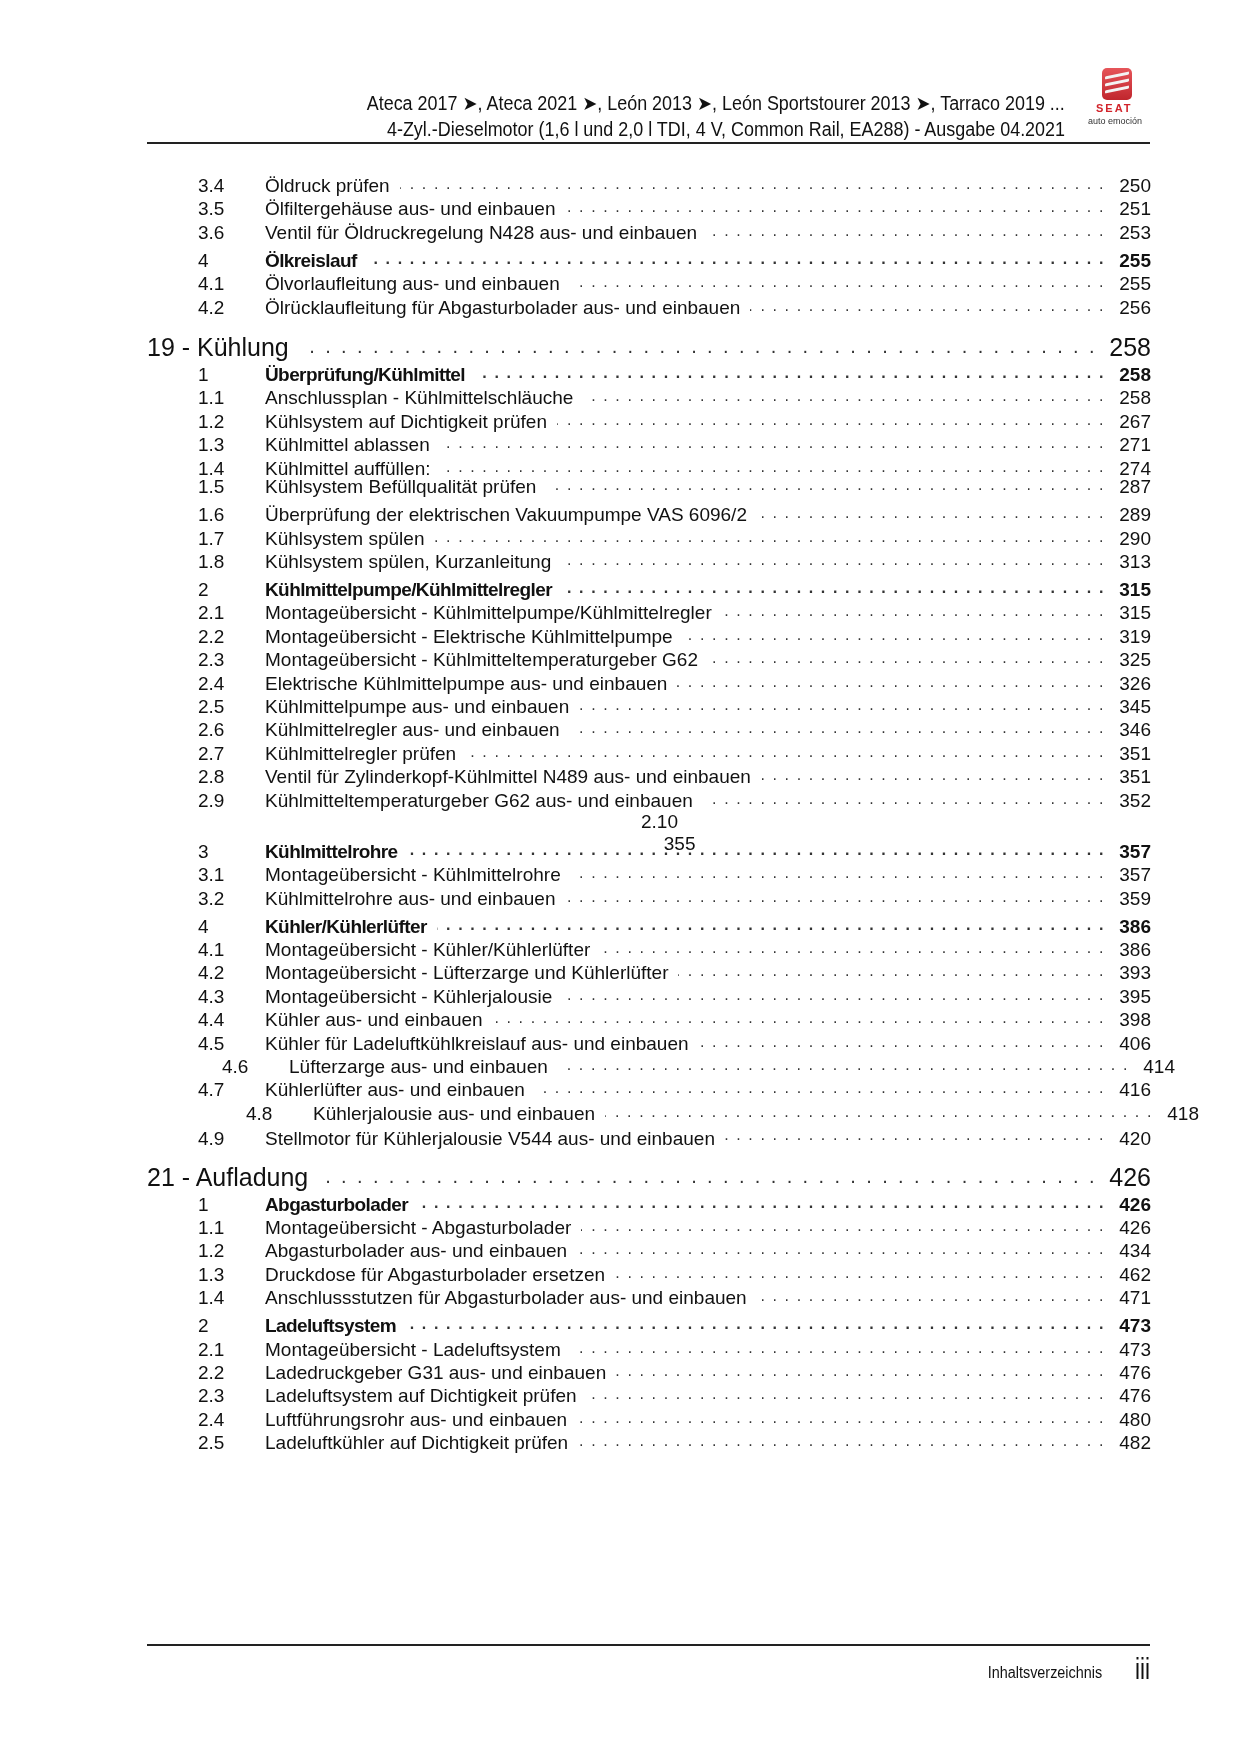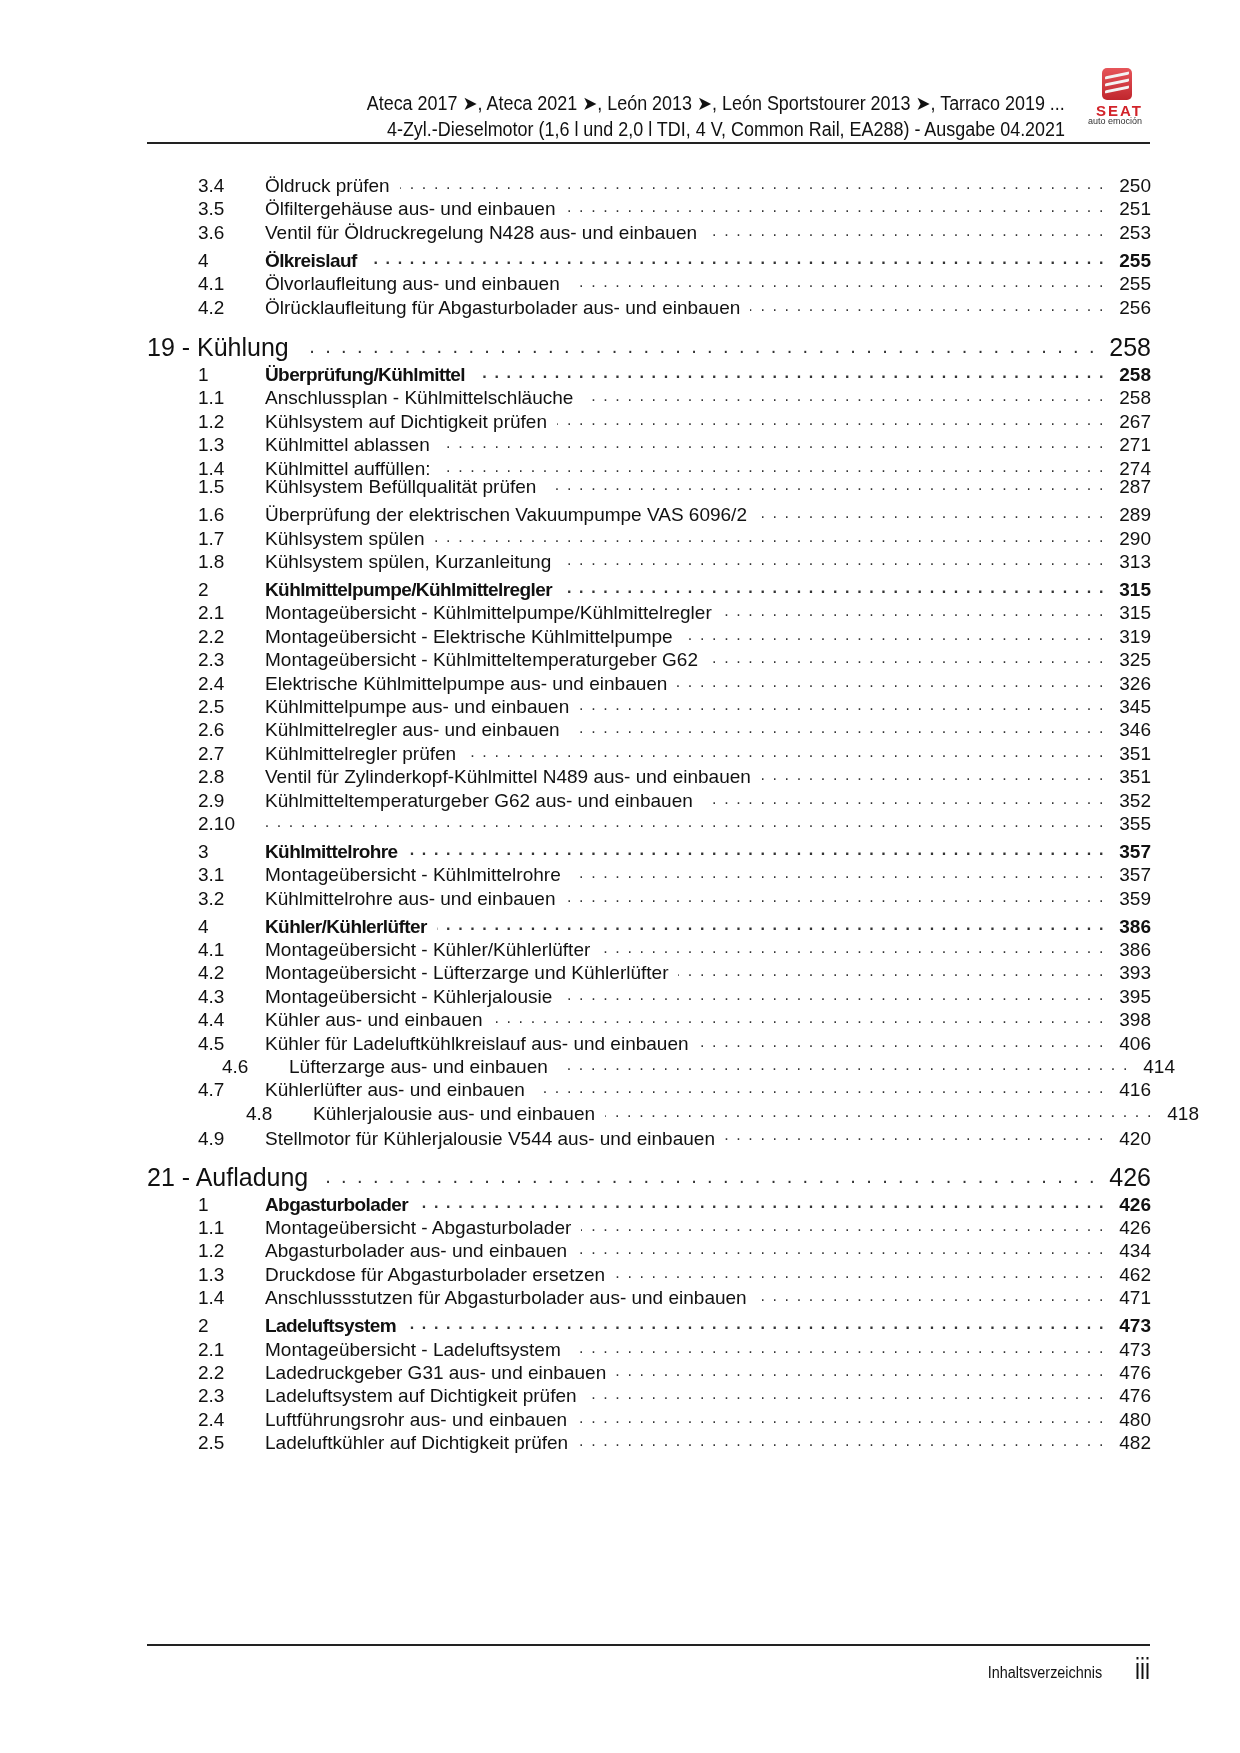--- a/index.html
+++ b/index.html
@@ -7,21 +7,21 @@
          font-family: "Liberation Sans", sans-serif; color: #111; }
   .hdr-line1, .hdr-line2 { position: absolute; right: 175px; font-size: 19.5px; white-space: nowrap;
          transform: scaleX(0.92); transform-origin: right center; color:#111; }
   .hdr-line1 { top: 92px; }
   .hdr-line2 { top: 118px; }
   .hdr-rule { position: absolute; left: 147px; top: 142px; width: 1003px; height: 2px; background: #222; }
   .logo { position: absolute; left: 1090px; top: 66px; width: 60px; height: 64px; }
   .logo-badge { position: absolute; left: 12px; top: 2px; width: 30px; height: 32px; border-radius: 5px;
          background: linear-gradient(180deg,#e6555a 0%,#c0262d 100%); overflow:hidden; }
   .logo-badge span { position:absolute; left:3px; right:3px; height:3px; background:#f3f3f3; border-radius:1px; transform: skewY(-12deg); }
-  .logo-text { position: absolute; left: 6px; top: 36px; font-size: 15px; font-weight: bold; color: #d2232a; letter-spacing: 2px; }
+  .logo-text { position: absolute; left: 6px; top: 36px; font-size: 11px; font-weight: bold; color: #d2232a; letter-spacing: 2px; }
   .logo-sub { position: absolute; left: -2px; top: 50px; font-size: 9px; color: #333; white-space: nowrap; }
 
   .toc { position: absolute; left: 0; top: 0; width: 1240px; }
   .row { position: absolute; left: 198px; width: 953px; height: 26px; display: flex; align-items: center;
          font-size: 19px; white-space: nowrap; }
   .row .num { width: 67px; flex: none; }
   .row .title { flex: none; padding-right: 10px; }
   .row .dots { flex: 1; overflow: hidden; height: 26px; position: relative; }
   .row .dots::before { content: ". . . . . . . . . . . . . . . . . . . . . . . . . . . . . . . . . . . . . . . . . . . . . . . . . . . . . . . . . . . . . . . . . . . . . . . . . . . . . . . . . . . . . . . . . . . . . . . . . . . . . . . . . . . . . . . . .";
          position: absolute; right: 4px; top: 2px; letter-spacing: 1.6px; font-size: 16px; color:#333; }
@@ -206,21 +206,21 @@
       <span class="title">Ventil für Zylinderkopf-Kühlmittel N489 aus- und einbauen</span>
       <span class="dots"></span>
       <span class="page">351</span>
     </div>
     <div class="row" style="top: 787.6px;">
       <span class="num">2.9</span>
       <span class="title">Kühlmitteltemperaturgeber G62 aus- und einbauen</span>
       <span class="dots"></span>
       <span class="page">352</span>
     </div>
-    <div class="row" style="top: 811px;">
+    <div class="row" style="top: 811px; flex-direction: column;">
       <span class="num">2.10</span>
       <span class="dots"></span>
       <span class="page">355</span>
     </div>
     <div class="row sub" style="top: 838.9px;">
       <span class="num">3</span>
       <span class="title">Kühlmittelrohre</span>
       <span class="dots"></span>
       <span class="page">357</span>
     </div>

